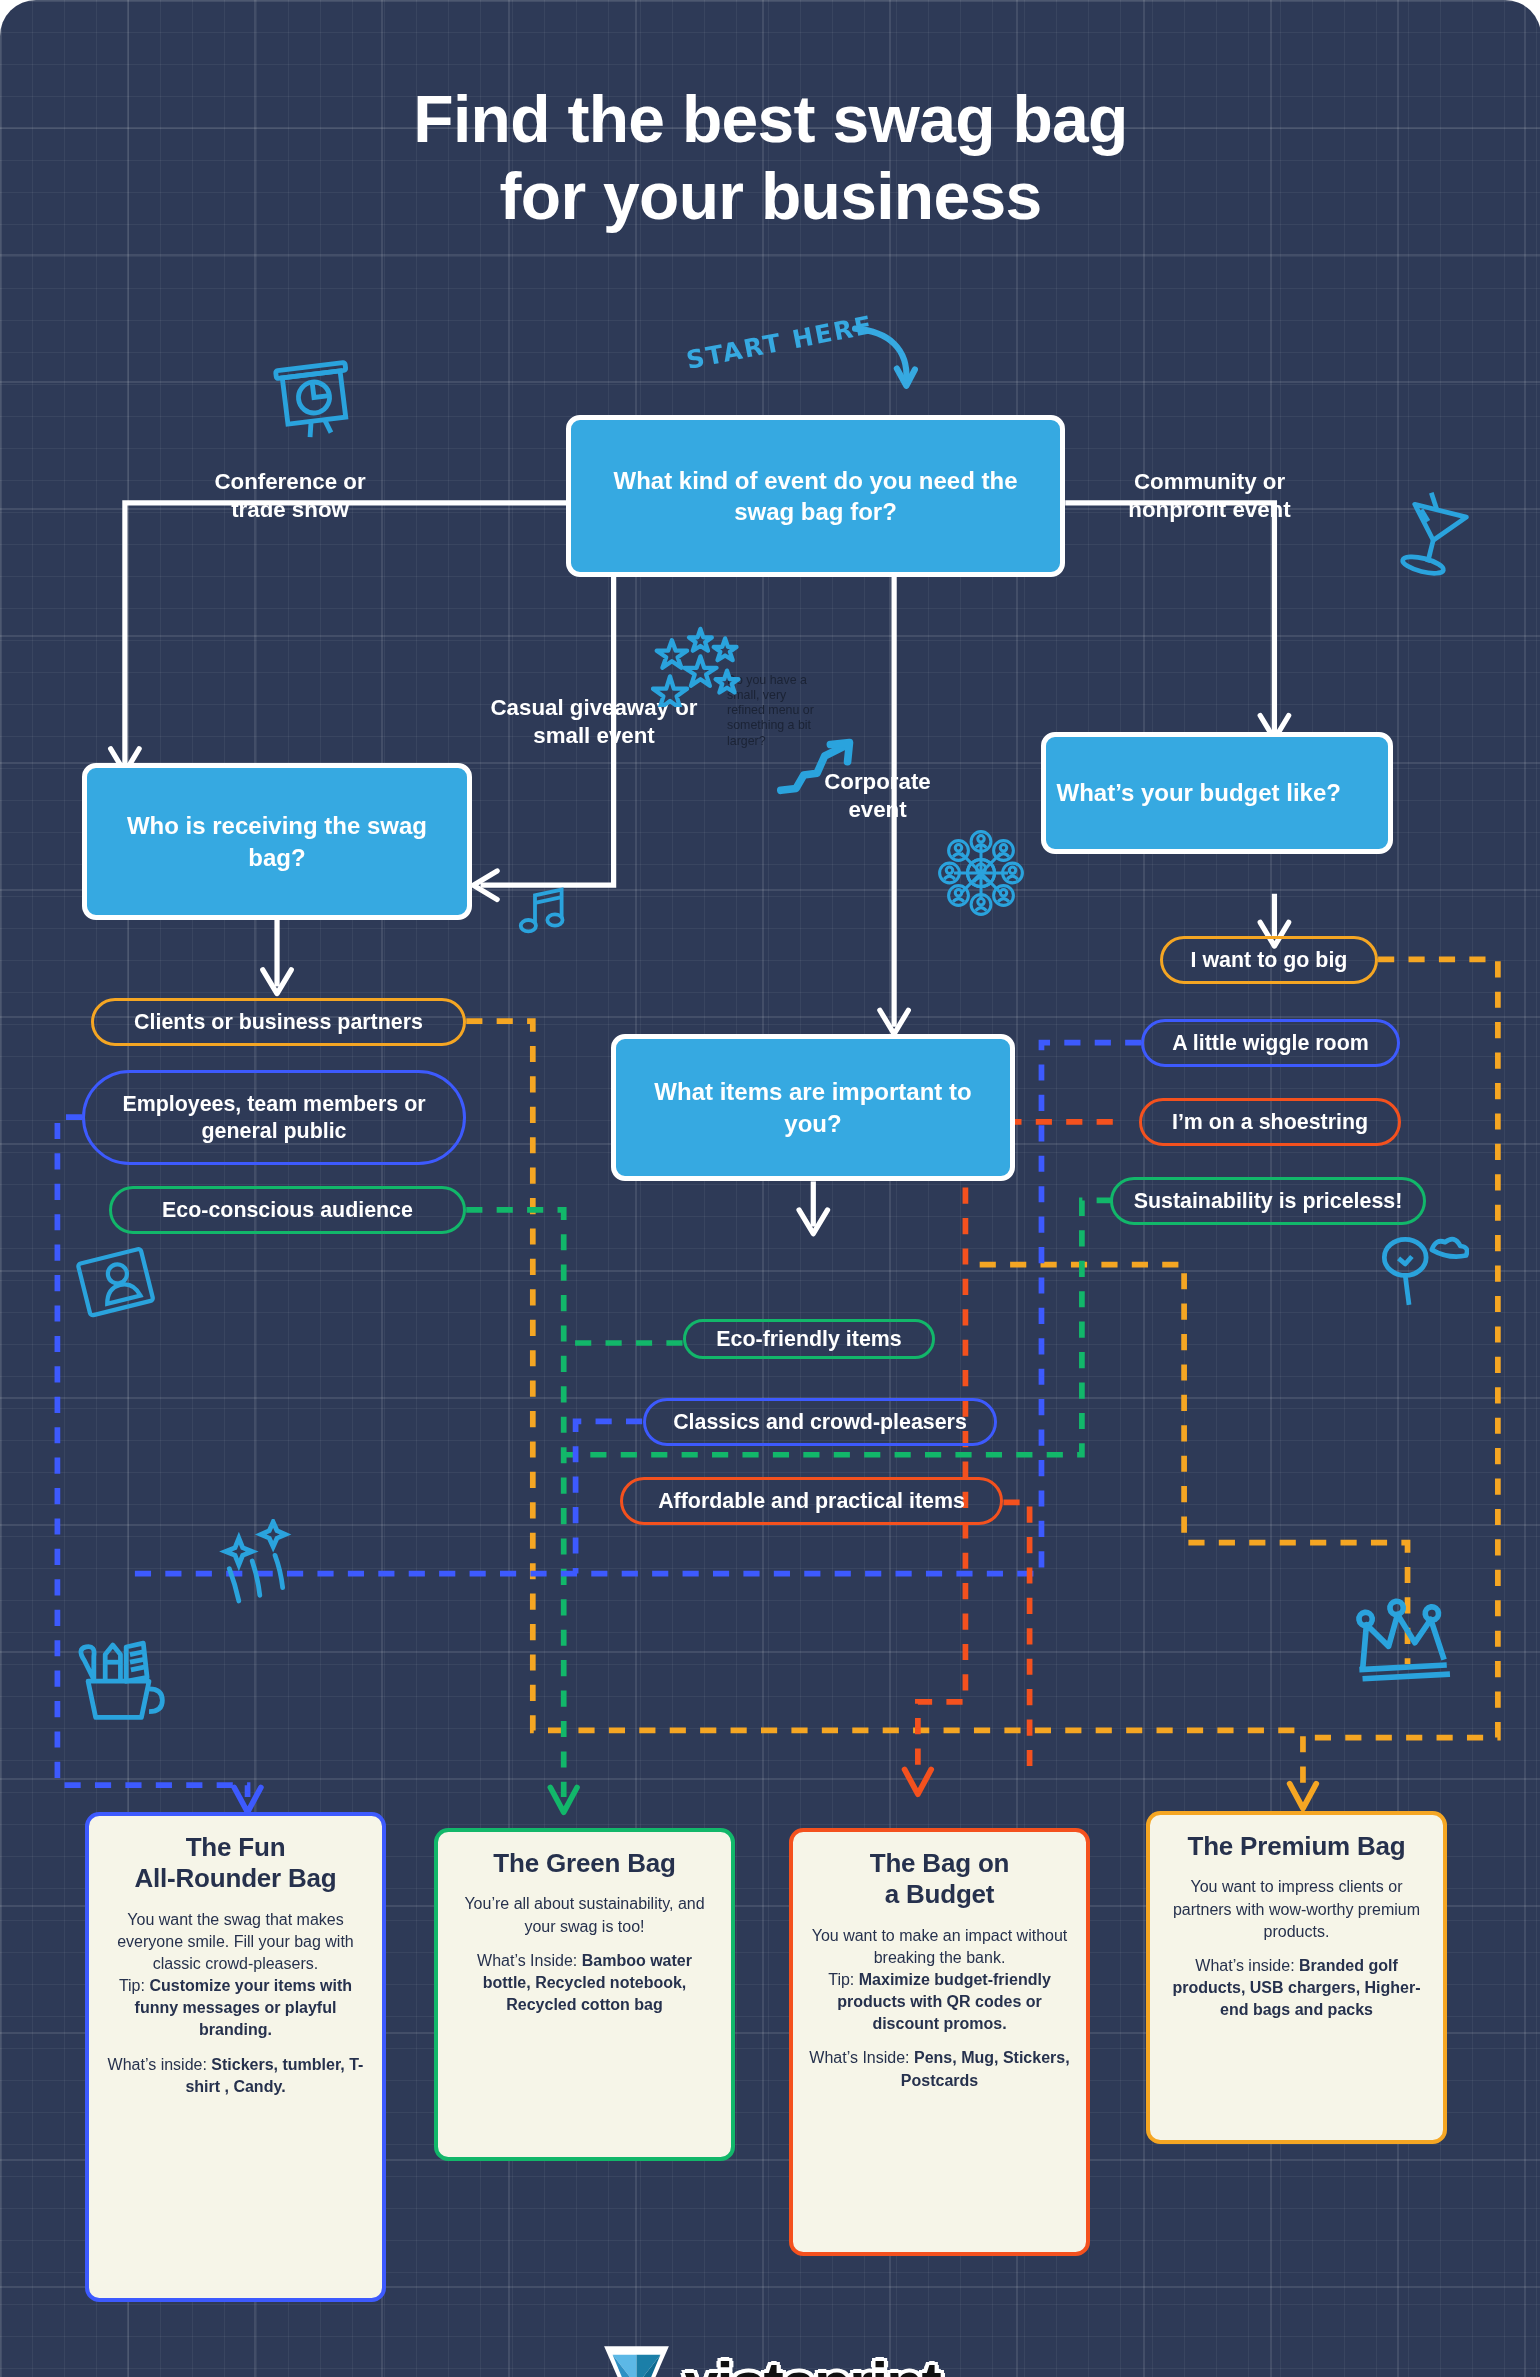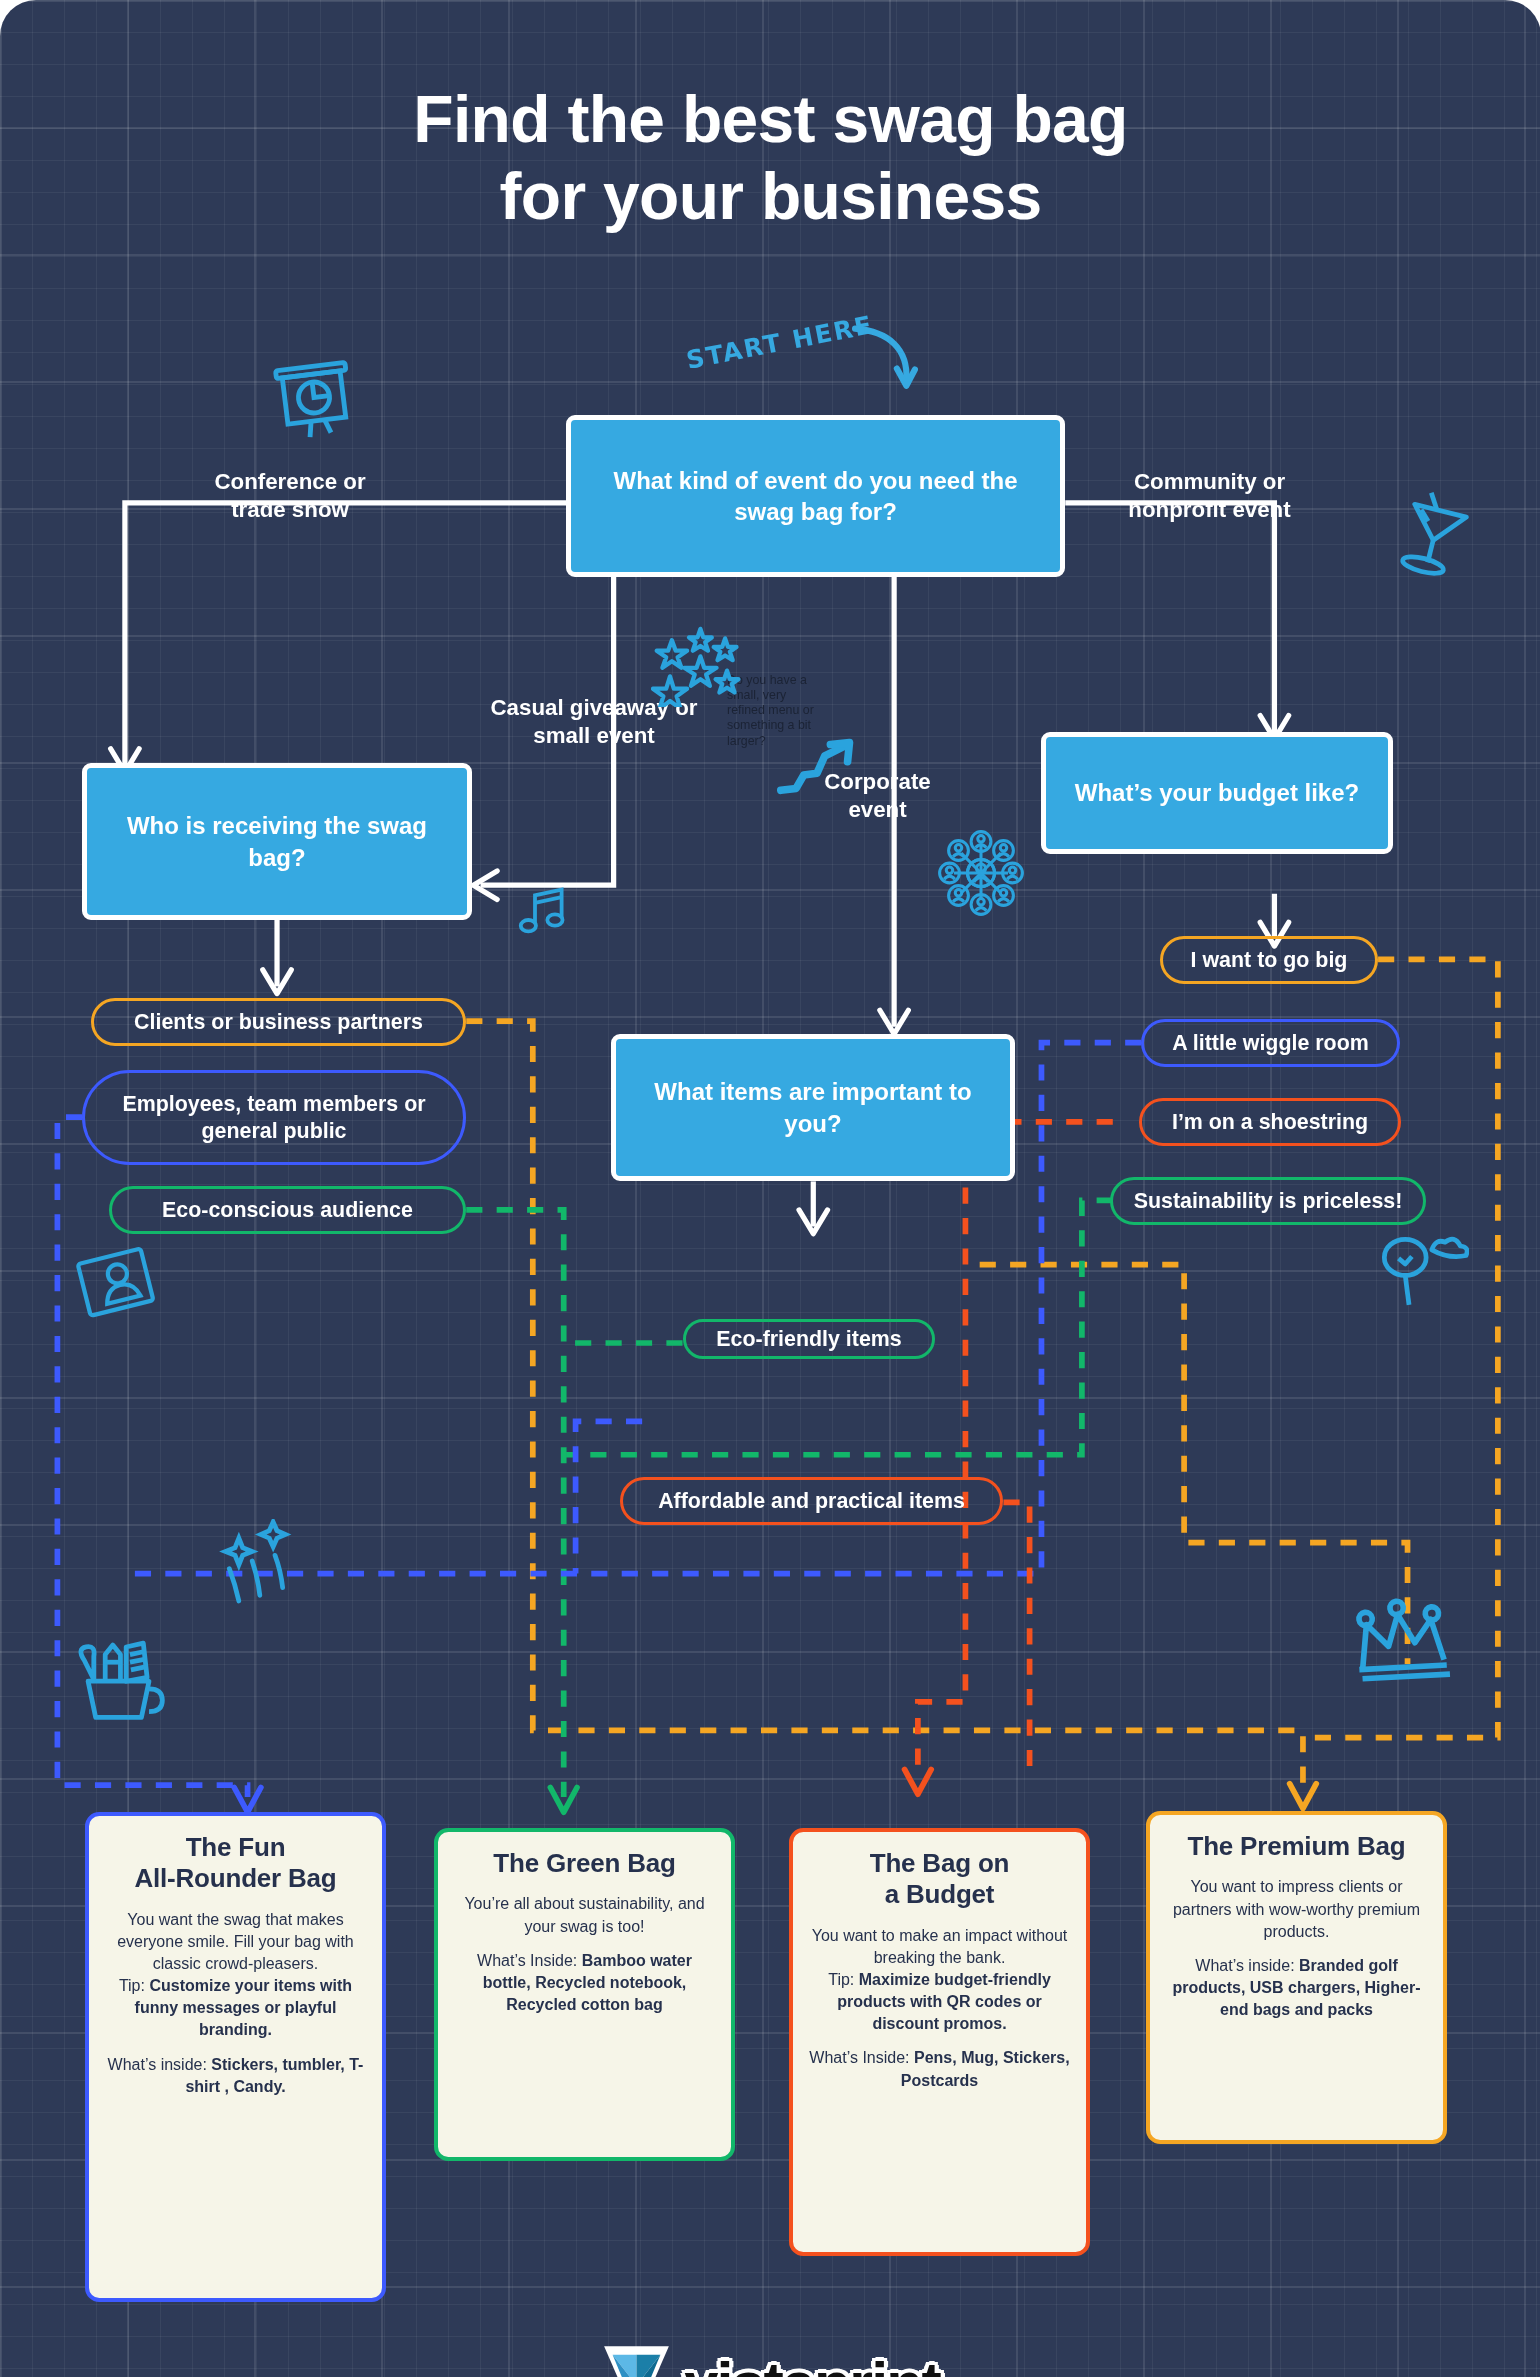--- a/index.html
+++ b/index.html
@@ -26,23 +26,23 @@
 
   
   #title{
     left:0; top:81px; width:1541px; text-align:center;
     color:#ffffff; font-size:66px; font-weight:700; line-height:1.16;
     letter-spacing:-0.7px;
   }
 
   
   .qbox{
-    background:#36a9e1; border:5.2px solid #ffffff; border-radius:9px;
+    background:#36a9e1; border:5.2px solid #ffffff; border-radius:14px;
     color:#ffffff; font-size:24px; font-weight:700; line-height:1.3;
-    display:flex; align-items:center; justify-content:center; text-align:center;
+    display:flex; align-items:center; justify-content:flex-start; text-align:center;
     padding:4.8px 10.5px;
   }
 
   
   .pill{
     border-radius:475px; border:3.3px solid #f5a623;
     color:#ffffff; font-size:21.4px; font-weight:600; line-height:1.22;
     display:flex; align-items:center; justify-content:center; text-align:center;
     padding:2.9px 14.3px; background:transparent; white-space:nowrap;
   }
@@ -222,20 +222,23 @@
   </div>
   <div class="abs pill red" style="left:1139px; top:1098px; width:262px; height:48px;text-align:right;">
     <span>I’m on a shoestring</span>
   </div>
   <div class="abs pill green" style="left:1110px; top:1177px; width:316px; height:48px;">
     <span>Sustainability is priceless!</span>
   </div>
 
   <div class="abs pill green" style="left:683px; top:1319px; width:252px; height:40px;">
     <span>Eco-friendly items</span>
+  </div>
+  <div class="abs pill blue" style="left:643px; top:1398px; width:354px; height:48px;">
+    <span>Classics and crowd-pleasers</span>
   </div>
   <div class="abs pill red" style="left:620px; top:1477px; width:383px; height:48px;">
     <span>Affordable and practical items</span>
   </div>
 
   <svg class="abs" style="left:264px; top:349px;" width="100" height="97" viewBox="0 0 100 100">
     <g stroke="#2aa3dd" stroke-width="5" fill="none" transform="rotate(-7 50 50)">
       <rect x="14" y="18" width="72" height="8" rx="2"></rect>
       <rect x="20" y="26" width="60" height="48"></rect>
       <circle cx="50" cy="50" r="16"></circle>

